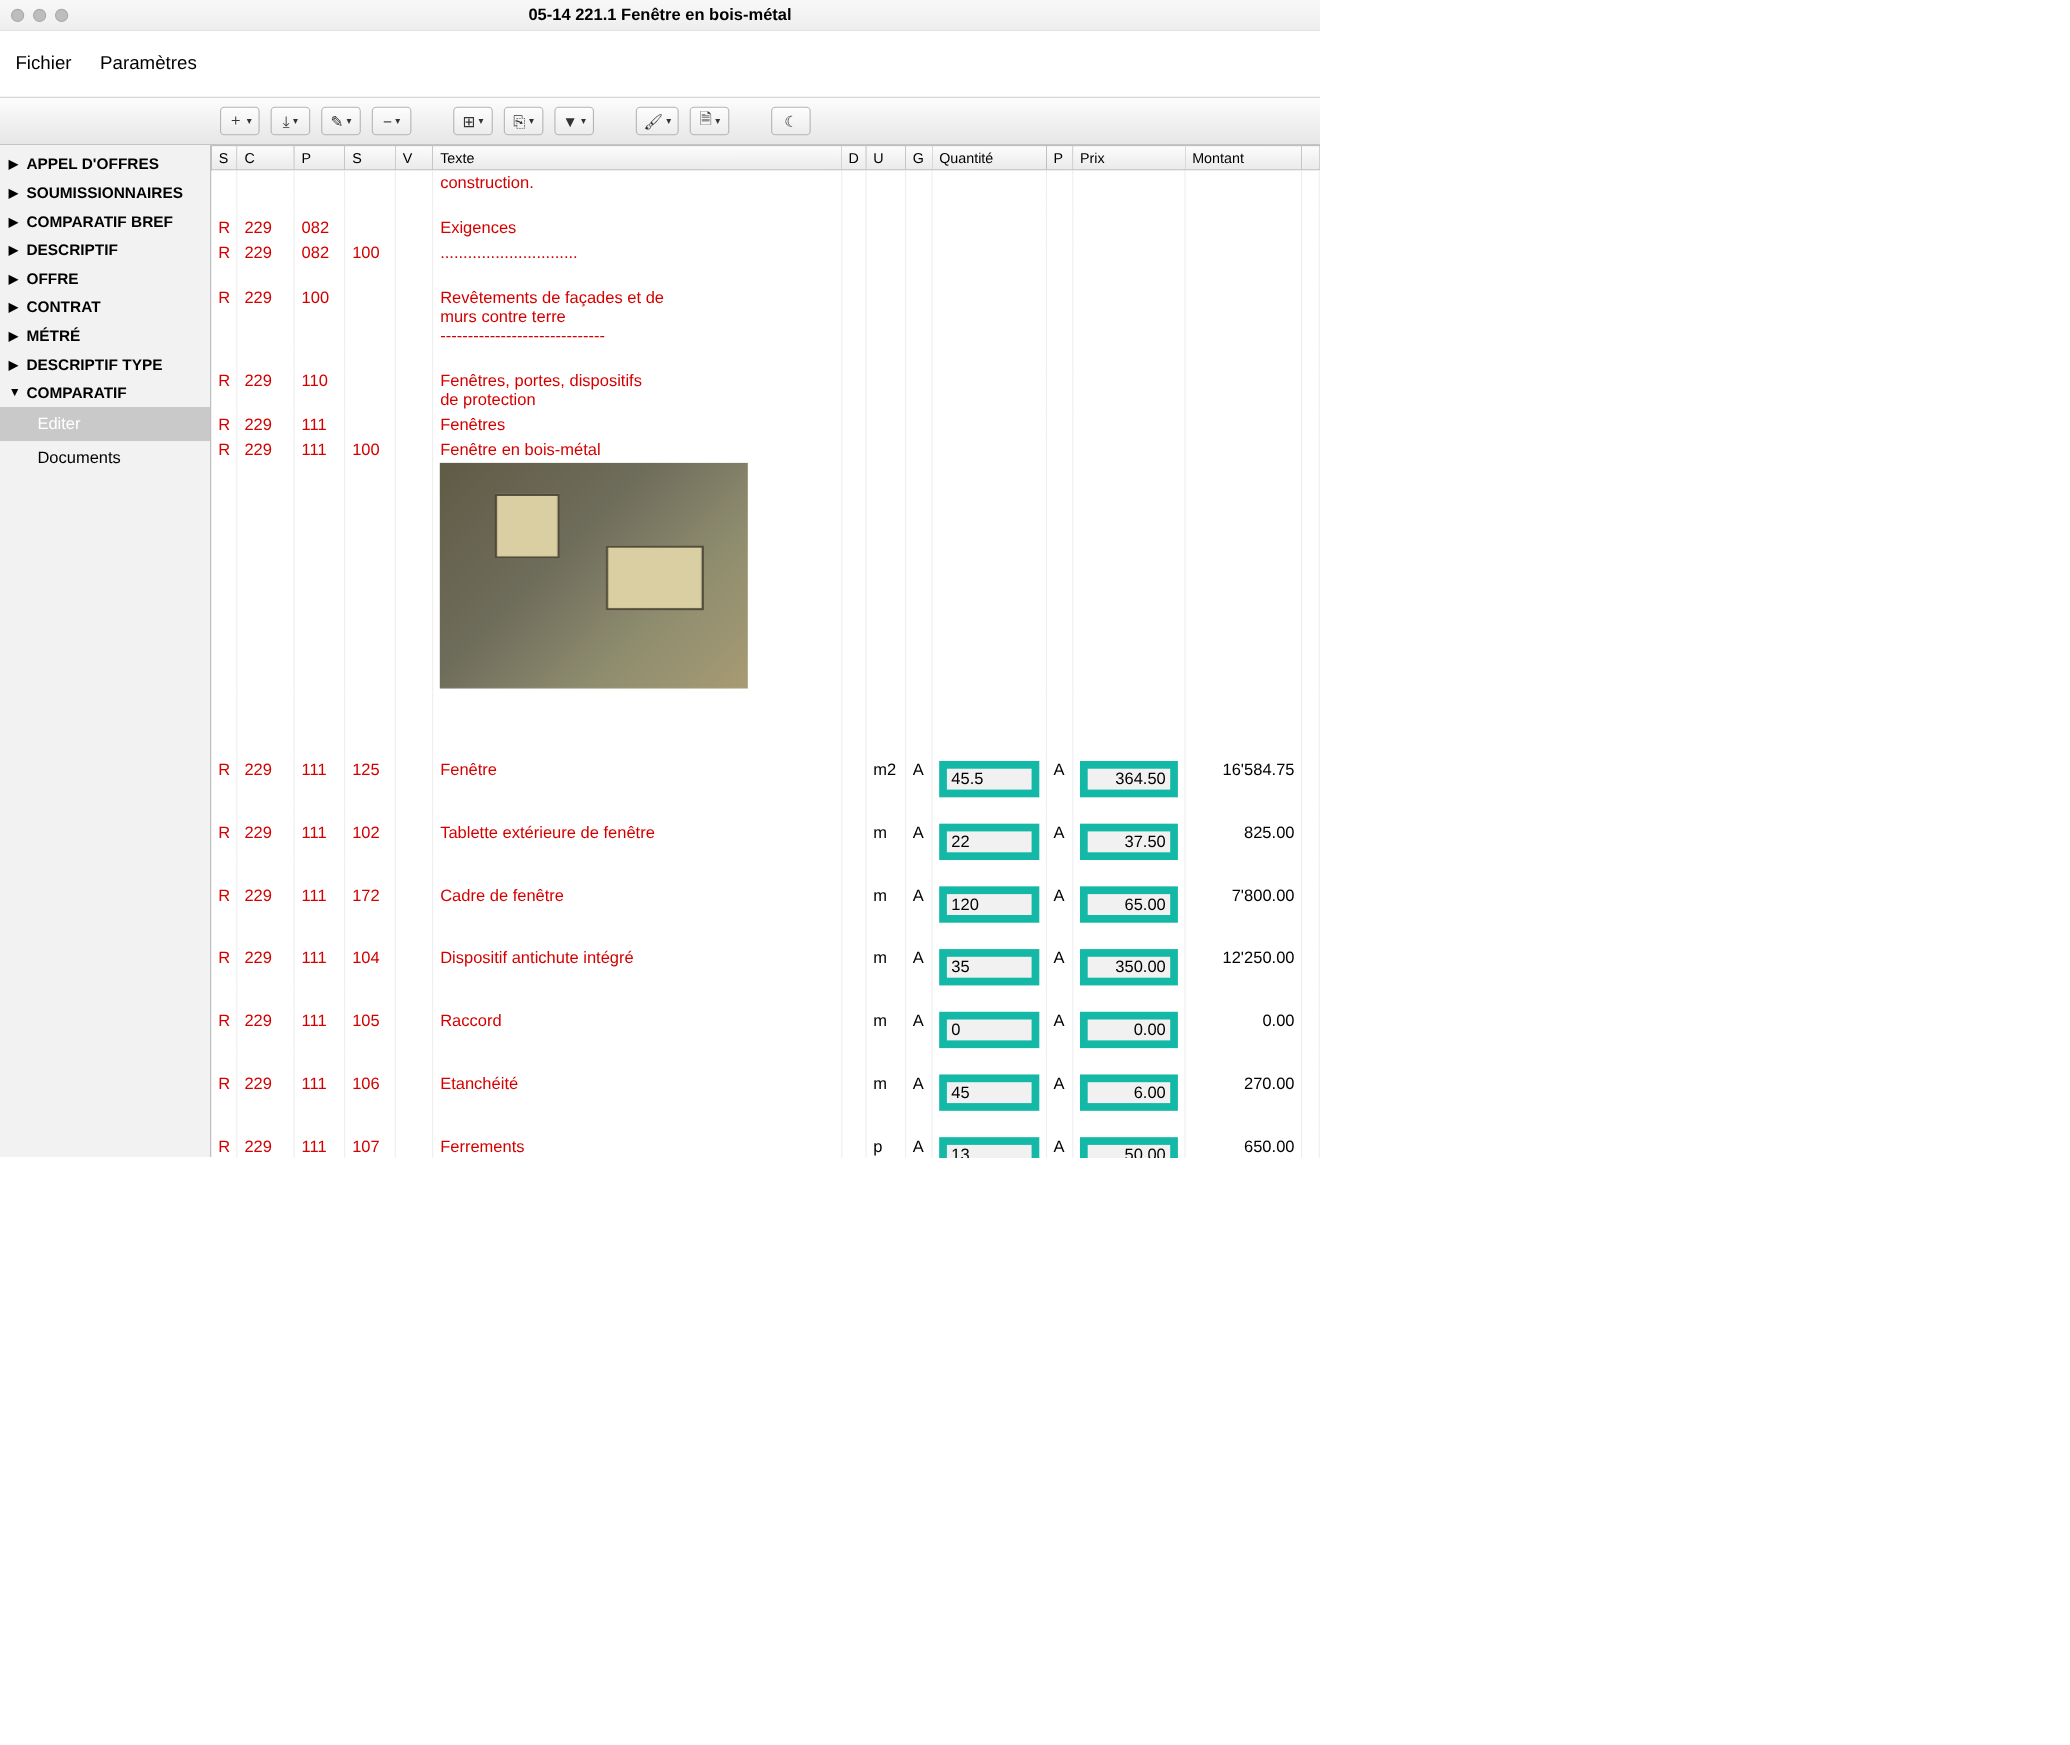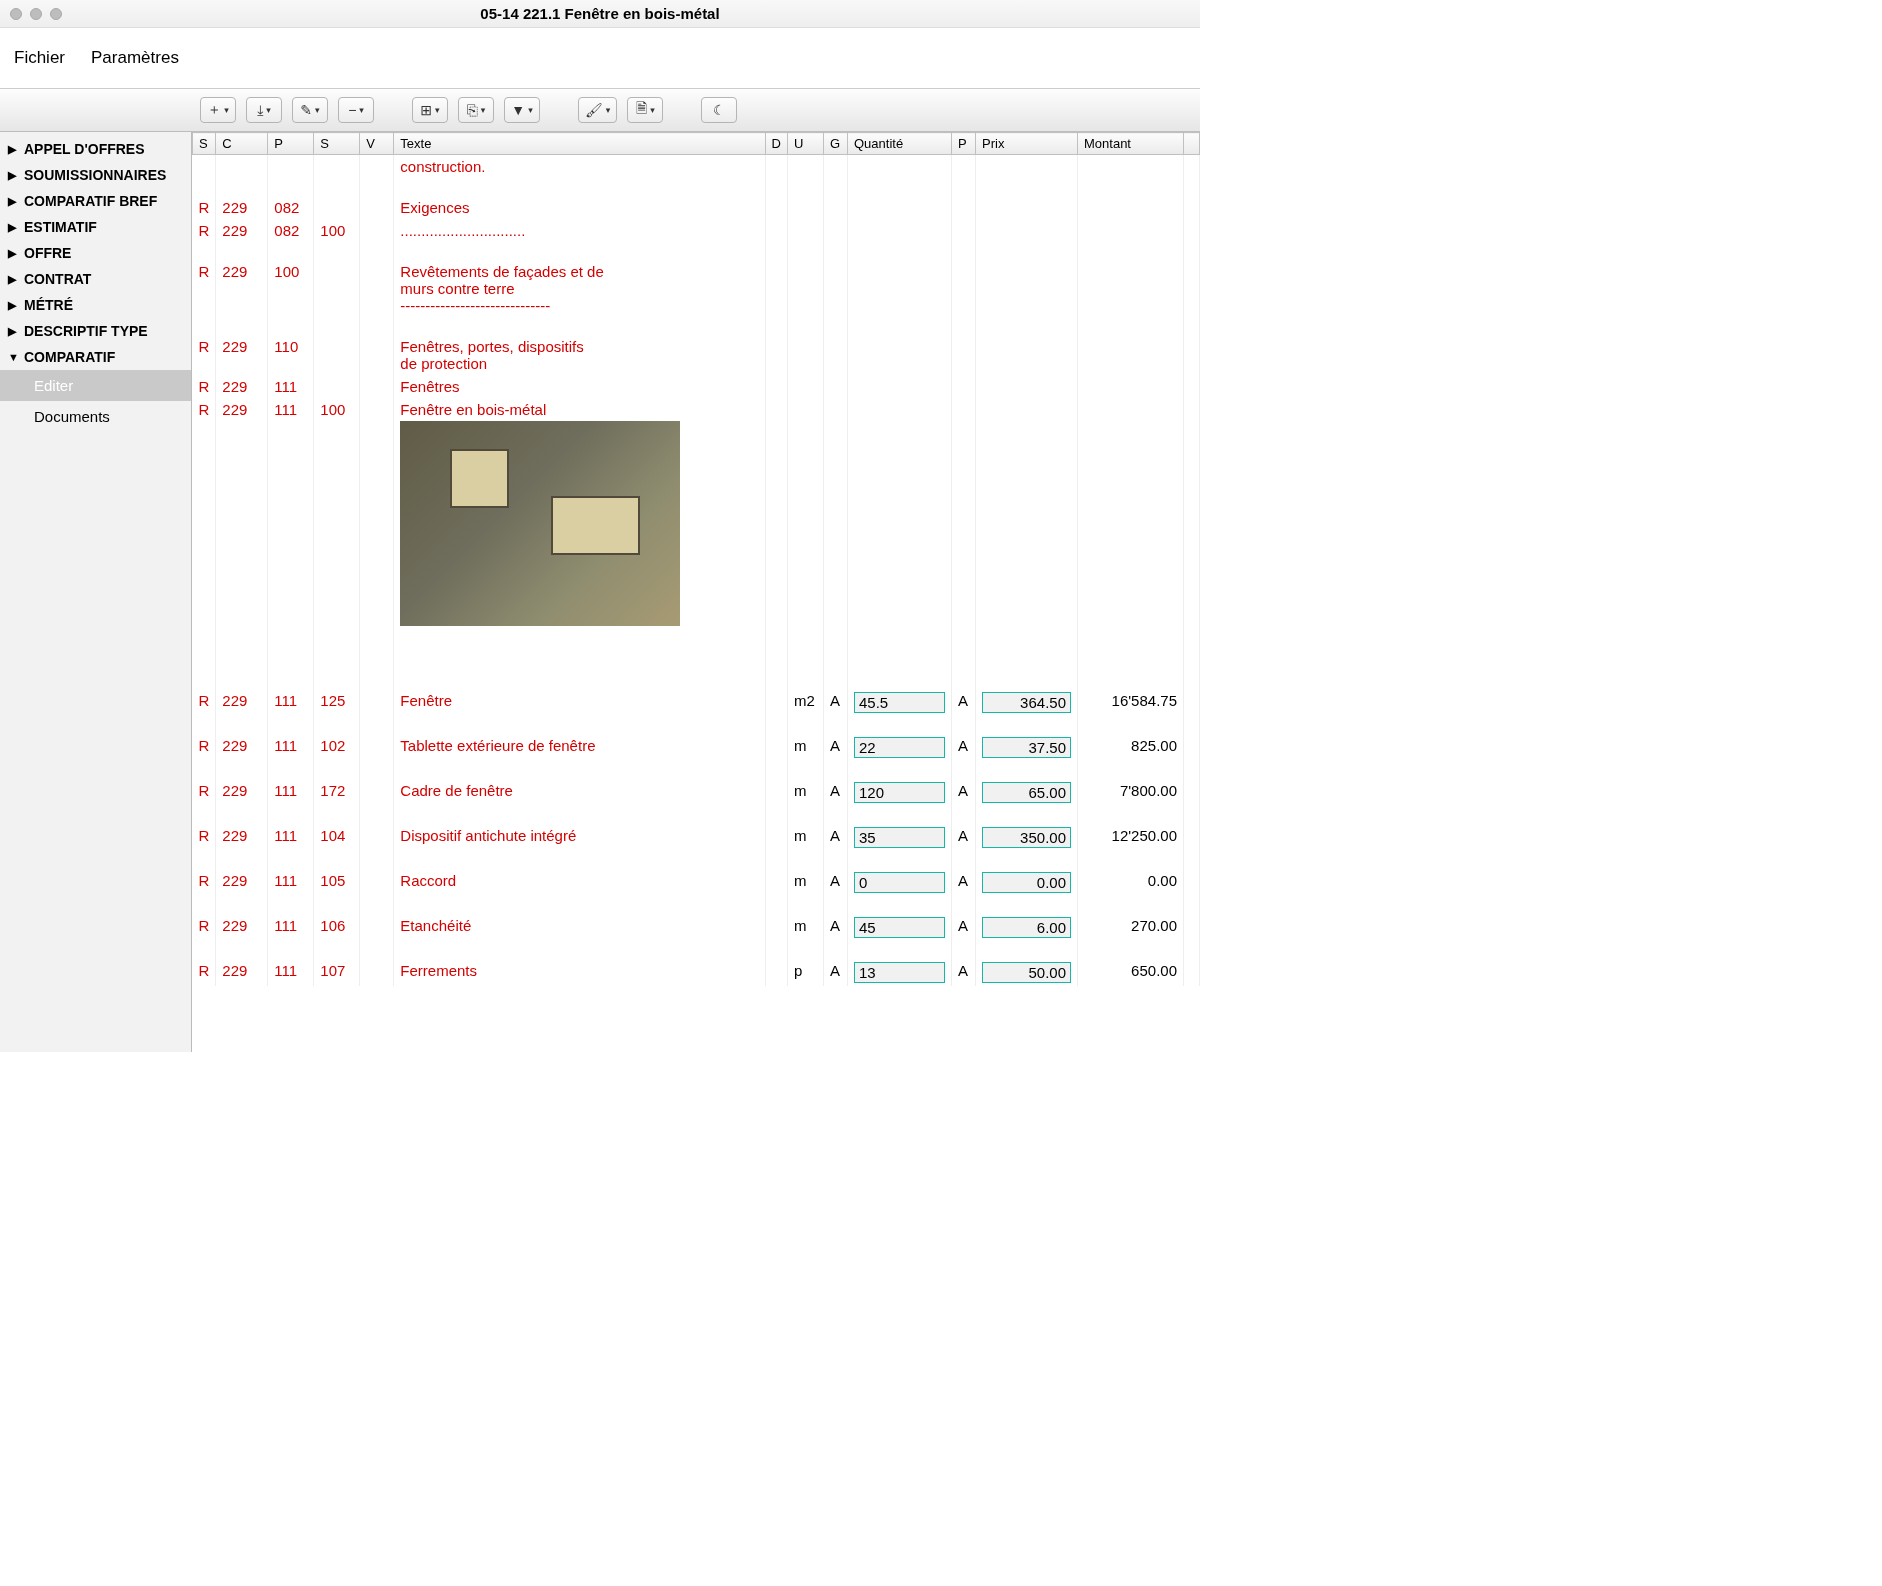--- a/index.html
+++ b/index.html
@@ -55,21 +55,21 @@
     border:1px solid #c0c0c0; font-weight:400; font-size:13px;
     text-align:left; padding:3px 6px; position:sticky; top:0;
   }
   table.grid td {
     border-right:1px solid #eee;
     padding:3px 6px; vertical-align:top;
     font-size:15px;
   }
   .red { color:#d40000; }
   .num { text-align:right; font-variant-numeric: tabular-nums;}
-  .qtycell { display:block; background:#f1f1f1; border:1px solid #14b8a6; padding:1px 4px; min-height:18px;}
+  .qtycell { display:block; background:#f1f1f1; border:7px solid #14b8a6; padding:1px 4px; min-height:18px;}
   .rspace td { height:18px; }
   .imgph {
     width:280px; height:205px;
     background:
       linear-gradient(rgba(255,190,80,.25),rgba(255,190,80,.25)),
       linear-gradient(135deg,#2b3a42 0%,#3f5360 40%,#6a7d7a 70%,#8a8f7f 100%);
     position:relative; margin-top:3px;
   }
   .imgph::before, .imgph::after{
     content:""; position:absolute; background:#d9cfa3; border:2px solid #514a3a;
@@ -152,21 +152,21 @@
       <div class="sb-item">
         <span class="tri">▶</span>
         <span>SOUMISSIONNAIRES</span>
       </div>
       <div class="sb-item">
         <span class="tri">▶</span>
         <span>COMPARATIF BREF</span>
       </div>
       <div class="sb-item">
         <span class="tri">▶</span>
-        <span>ESTIMATIF</span>
+        <span>DESCRIPTIF</span>
       </div>
       <div class="sb-item">
         <span class="tri">▶</span>
         <span>OFFRE</span>
       </div>
       <div class="sb-item">
         <span class="tri">▶</span>
         <span>CONTRAT</span>
       </div>
       <div class="sb-item">

